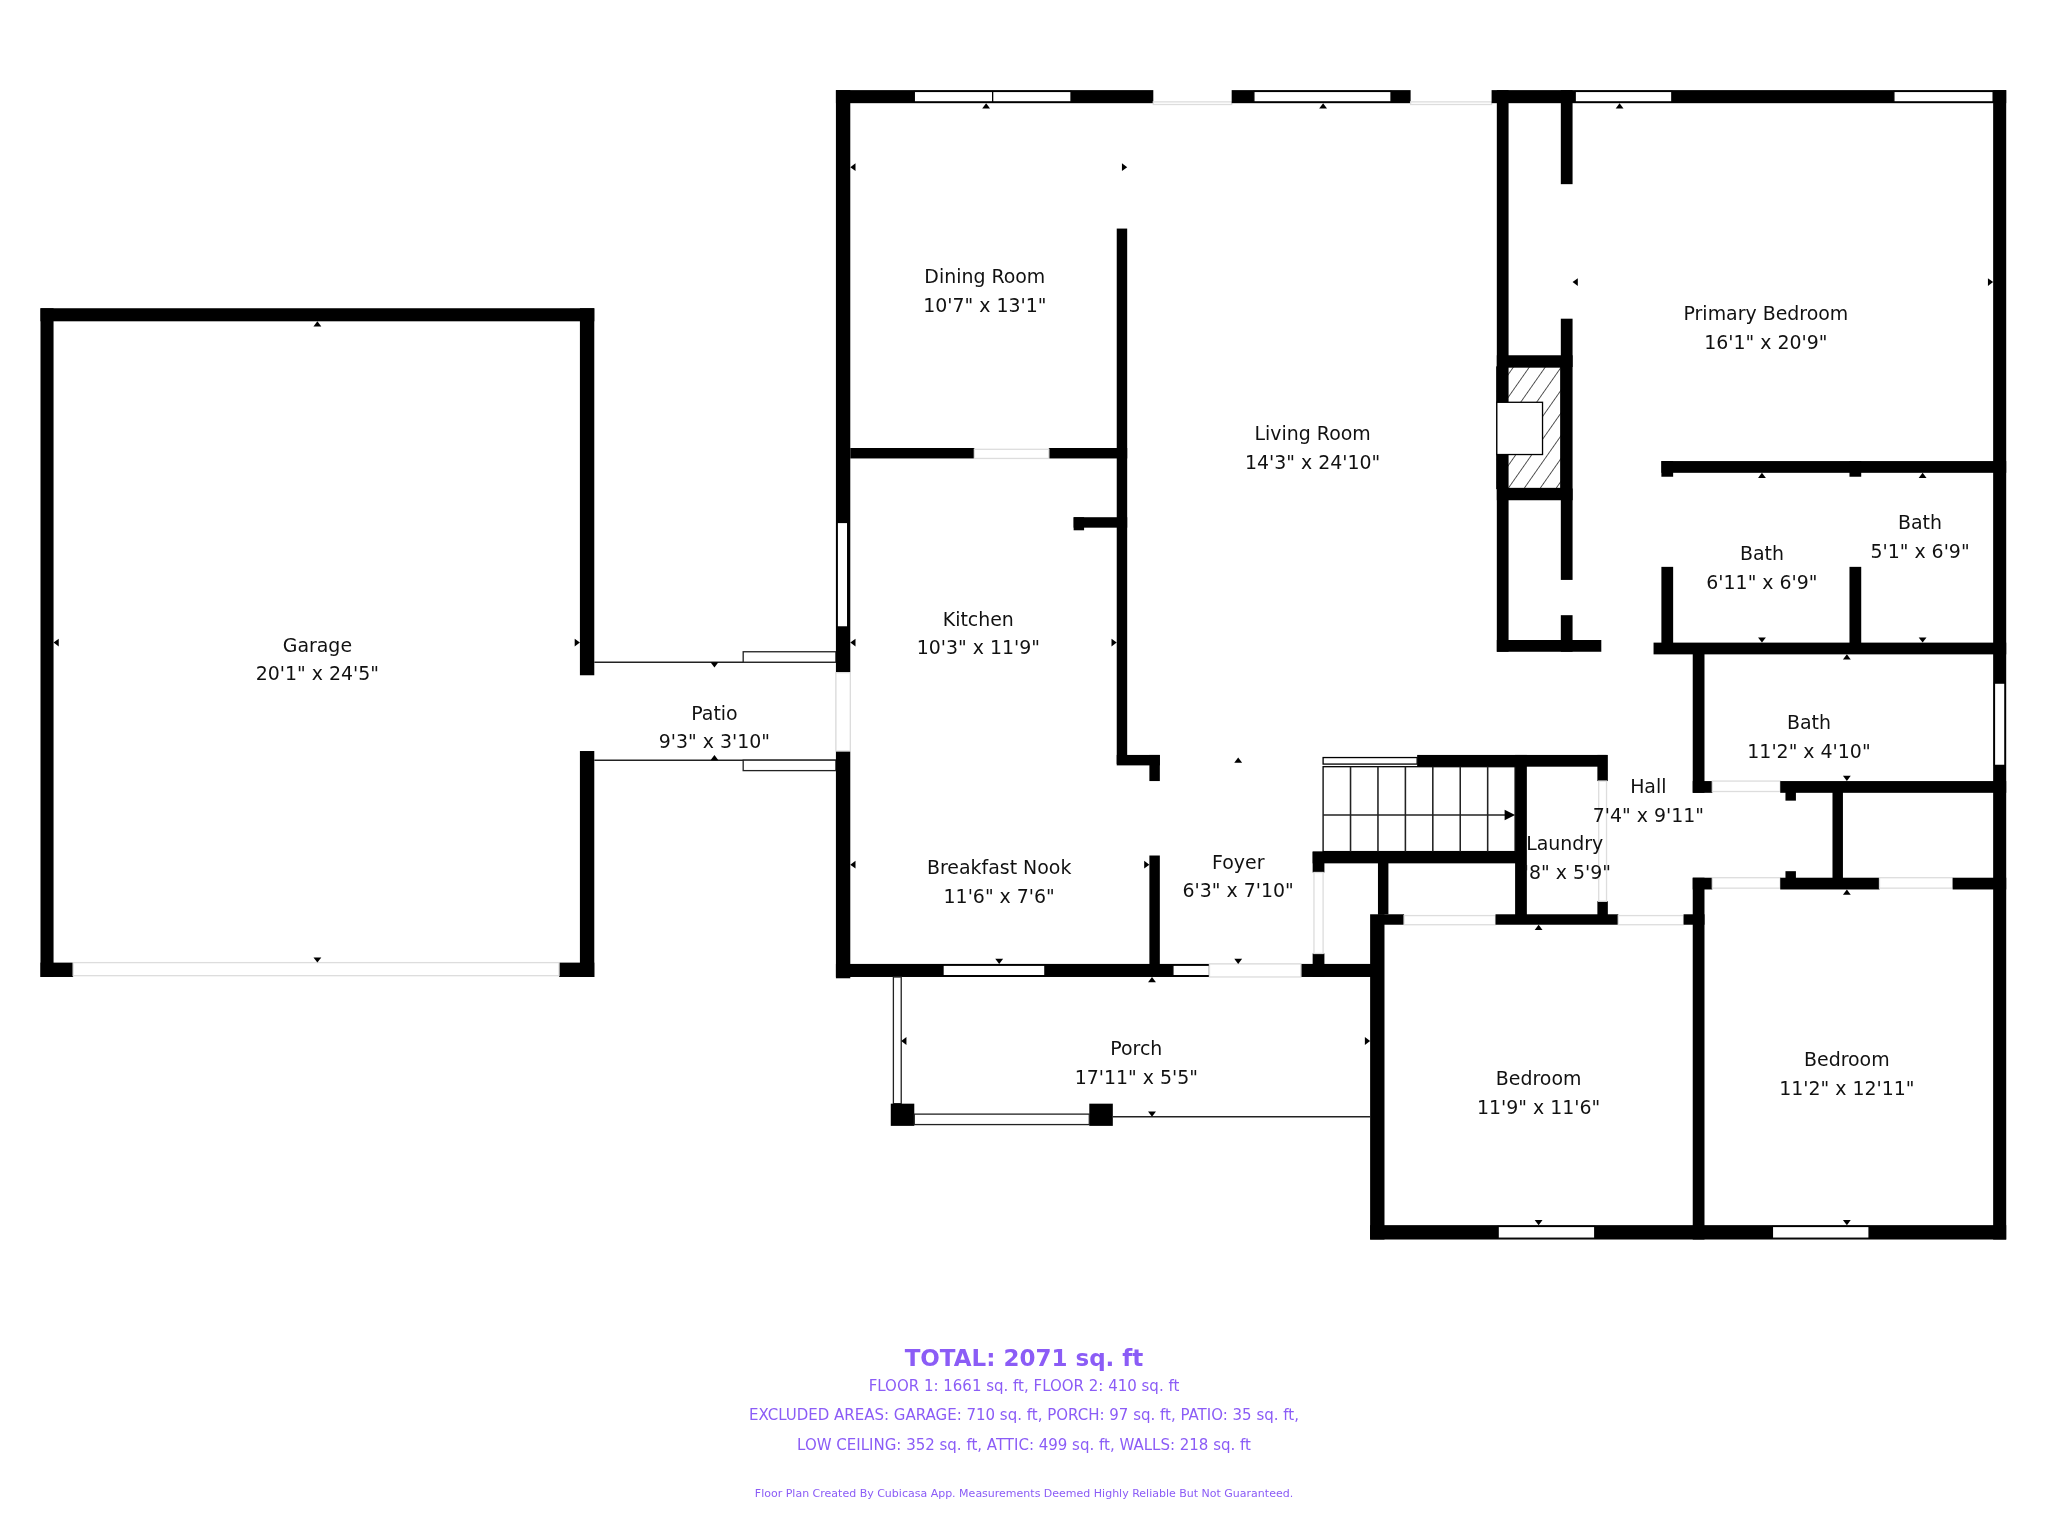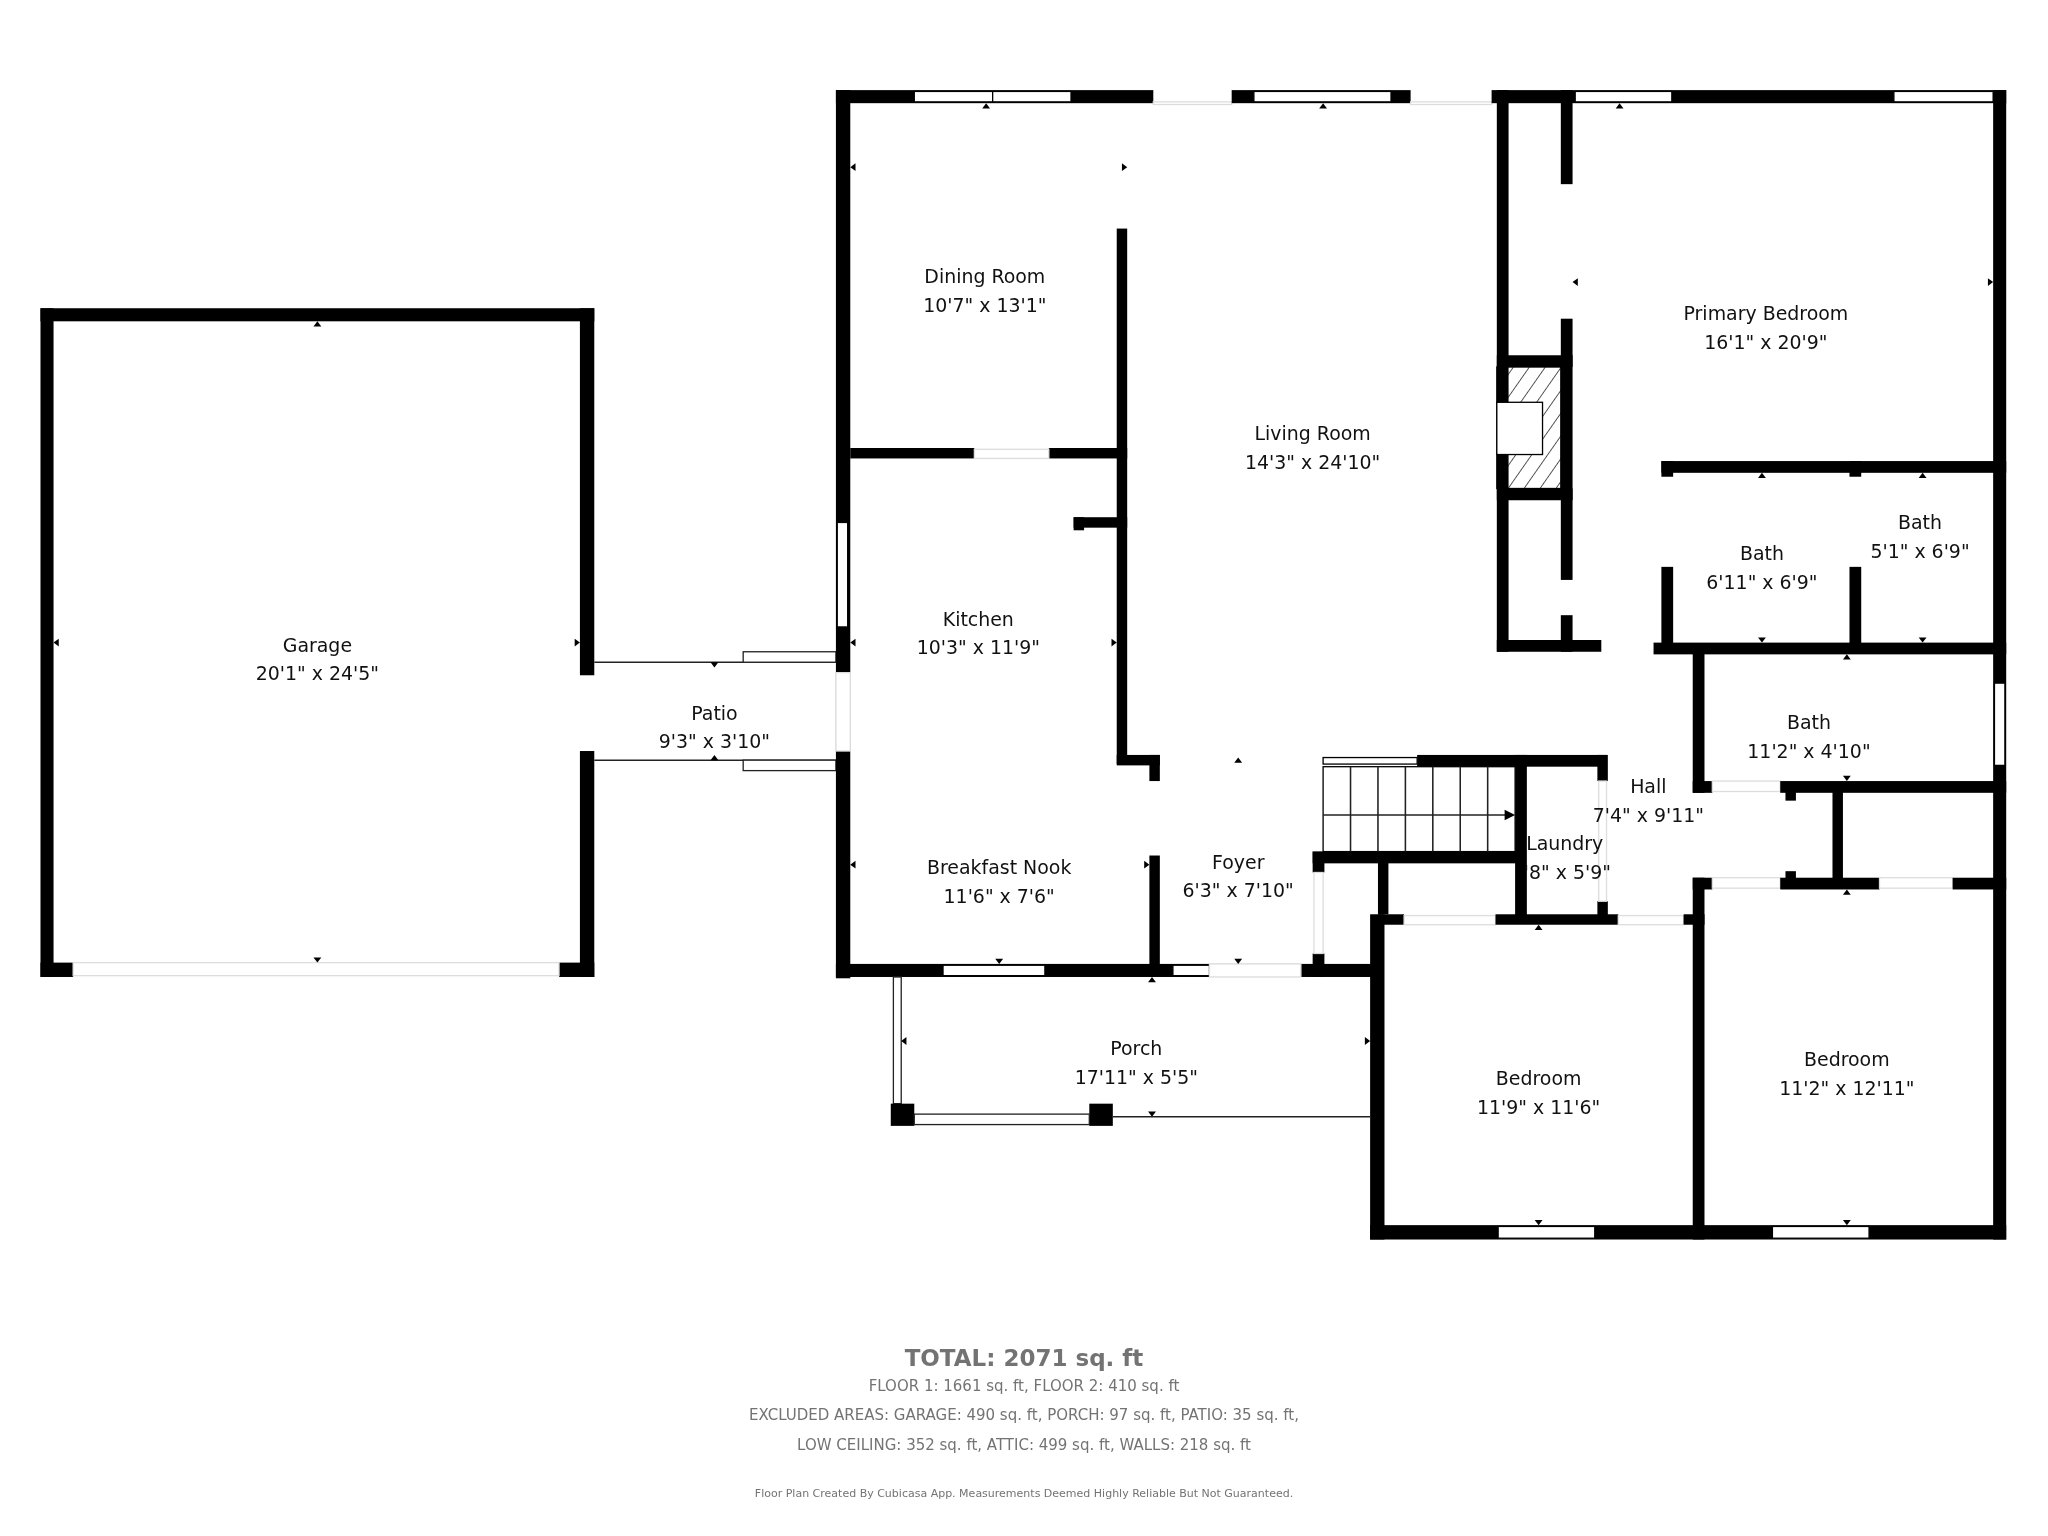--- a/index.html
+++ b/index.html
@@ -4,21 +4,21 @@
 <style>
   html,body{margin:0;padding:0;background:#fff;}
   body{width:2048px;height:1536px;overflow:hidden;position:relative;font-family:"DejaVu Sans","Liberation Sans",sans-serif;}
   #plan{position:absolute;left:0;top:0;width:2048px;height:1536px;}
   .wall{fill:#000;}
   .win{fill:#fff;stroke:#000;stroke-width:1;}
   .open{fill:#fff;stroke:#ddd;stroke-width:1;}
   .thin{stroke:#222;stroke-width:1.2;fill:none;}
   .room-name,.room-dim{font-family:"DejaVu Sans","Liberation Sans",sans-serif;font-size:14.5px;fill:#111;text-anchor:middle;}
   .mark{fill:#000;}
-  .summary{position:absolute;left:0;width:2048px;text-align:center;color:#737373;font-family:"DejaVu Sans","Liberation Sans",sans-serif;}
+  .summary{position:absolute;left:0;width:2048px;text-align:center;color:#8b5cf6;font-family:"DejaVu Sans","Liberation Sans",sans-serif;}
   .sum-total{top:1345px;font-size:23px;font-weight:bold;}
   .sum-line{font-size:15px;}
   .sum-floors{top:1377px;}
   .sum-excl1{top:1406px;}
   .sum-excl2{top:1436px;}
   .sum-disclaimer{top:1487px;font-size:11px;}
 </style>
 </head>
 <body>
 
@@ -262,15 +262,15 @@
     <text class="room-dim" x="1178" y="853">11'9" x 11'6"</text>
   </g>
   <g>
     <text class="room-name" x="1414" y="816">Bedroom</text>
     <text class="room-dim" x="1414" y="838">11'2" x 12'11"</text>
   </g>
 </svg>
 
 <div class="summary sum-total">TOTAL: 2071 sq. ft</div>
 <div class="summary sum-line sum-floors">FLOOR 1: 1661 sq. ft, FLOOR 2: 410 sq. ft</div>
-<div class="summary sum-line sum-excl1">EXCLUDED AREAS: GARAGE: 490 sq. ft, PORCH: 97 sq. ft, PATIO: 35 sq. ft,</div>
+<div class="summary sum-line sum-excl1">EXCLUDED AREAS: GARAGE: 710 sq. ft, PORCH: 97 sq. ft, PATIO: 35 sq. ft,</div>
 <div class="summary sum-line sum-excl2">LOW CEILING: 352 sq. ft, ATTIC: 499 sq. ft, WALLS: 218 sq. ft</div>
 <div class="summary sum-disclaimer">Floor Plan Created By Cubicasa App. Measurements Deemed Highly Reliable But Not Guaranteed.</div>
 
 </body></html>

